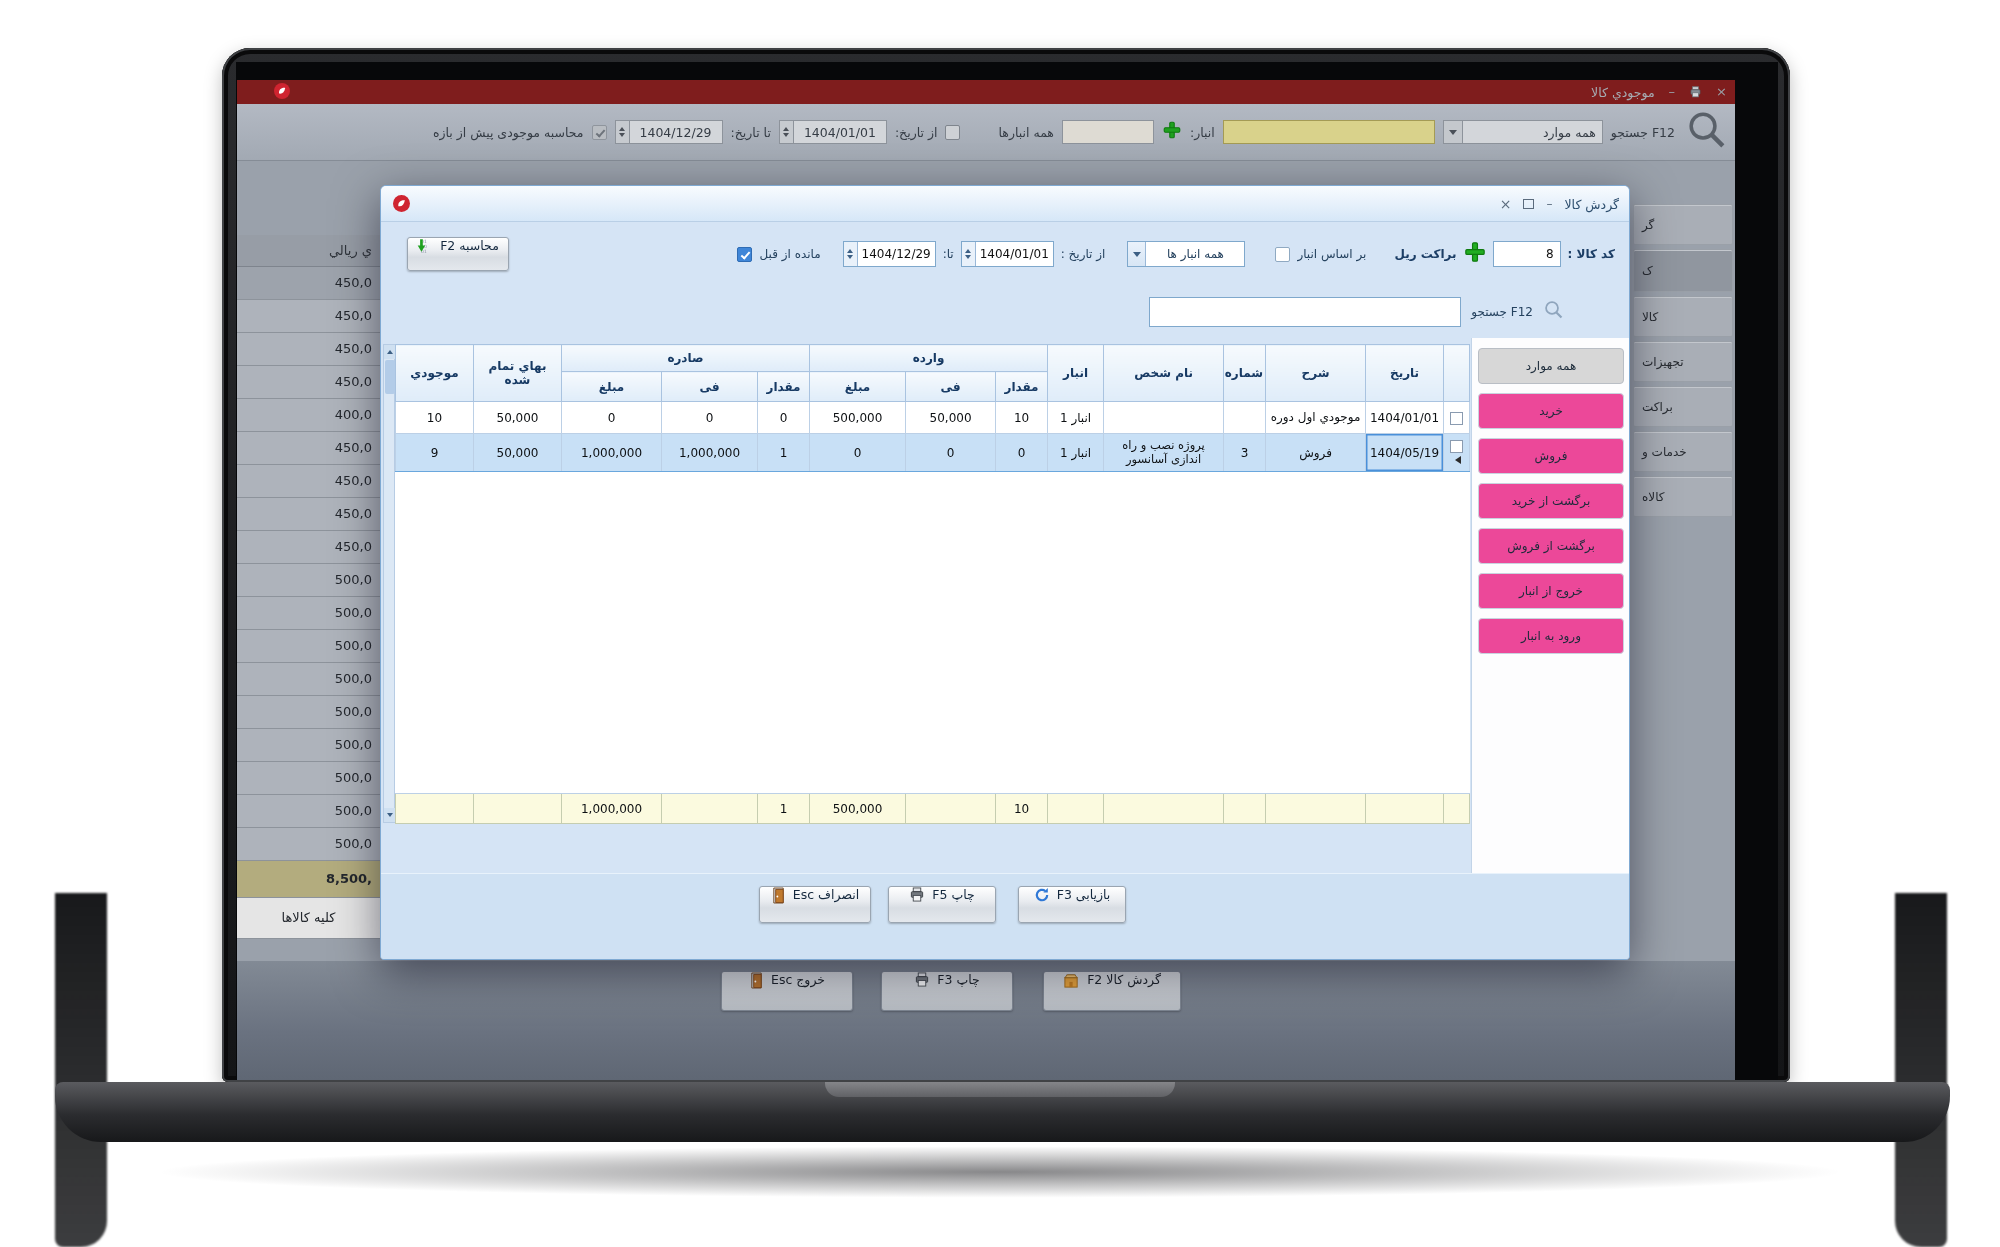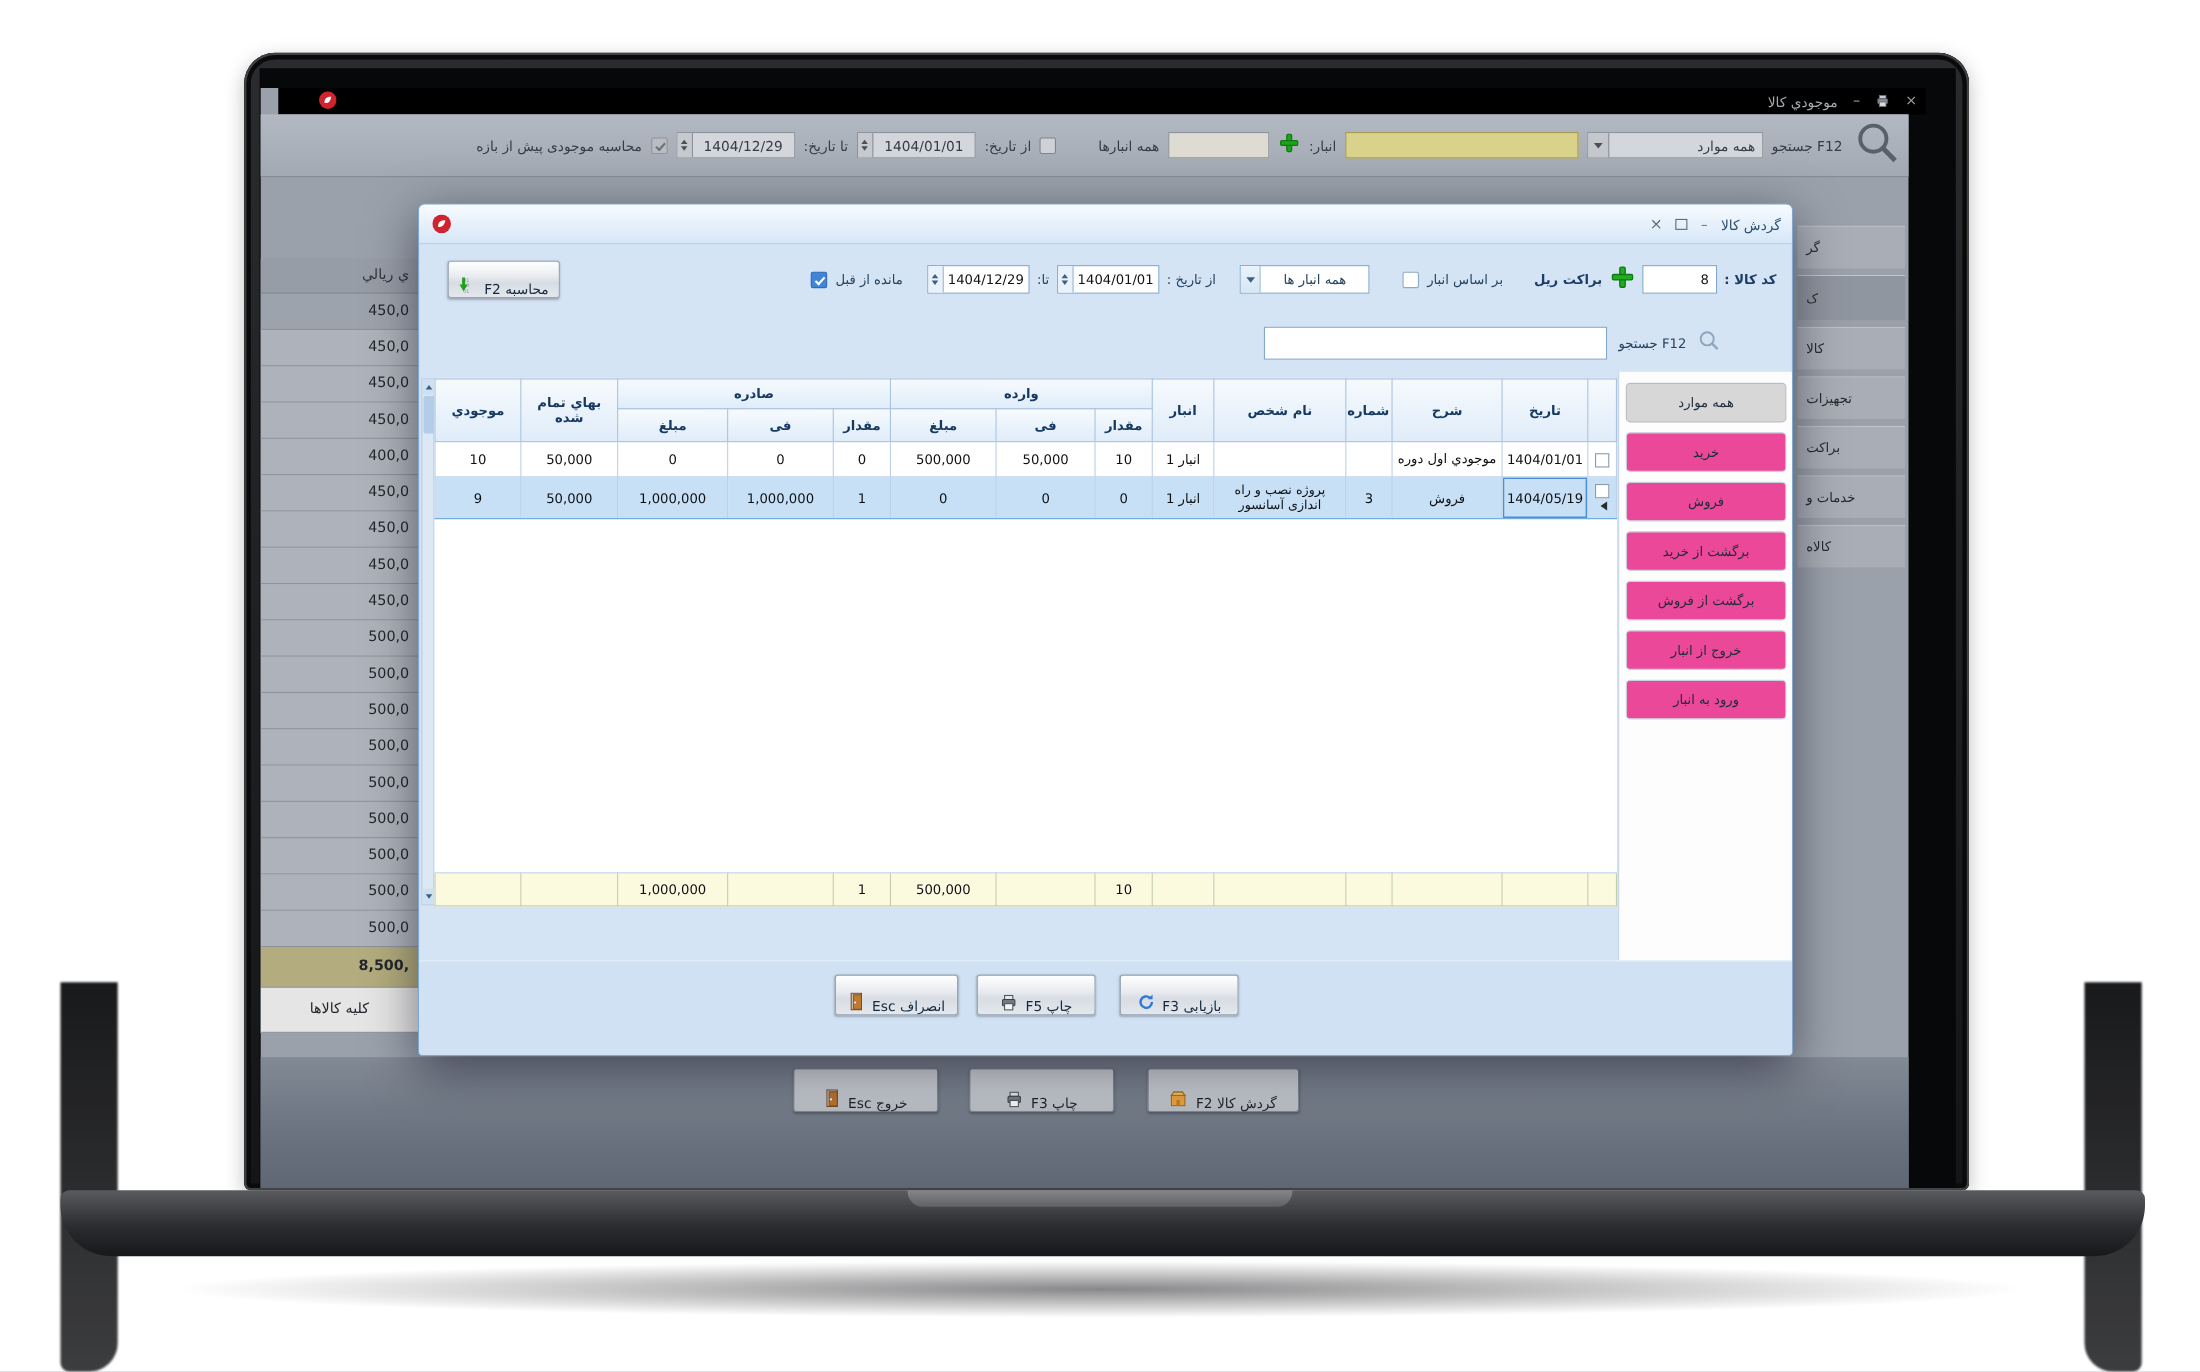--- a/index.html
+++ b/index.html
@@ -10,40 +10,40 @@
   .ltr{direction:ltr}
   
   #lid{left:222px;top:48px;width:1568px;height:1034px;background:linear-gradient(#2a2b2e,#141517);border-radius:28px 28px 6px 6px;box-shadow:inset 0 0 0 2px #404245,inset 0 0 0 6px #0a0a0b, 0 6px 18px rgba(0,0,0,.25)}
   #screen{left:236px;top:62px;width:1542px;height:1018px;background:#07080a;overflow:hidden}
   #base{left:55px;top:1082px;width:1895px;height:60px;background:linear-gradient(#5a5b5f,#2b2c2f 55%,#17181a);border-radius:8px 8px 46px 46px}
   #notch{left:825px;top:1082px;width:350px;height:15px;background:linear-gradient(#85868a,#606165);border-radius:0 0 14px 14px}
   #base-shadow{left:150px;top:1146px;width:1700px;height:52px;background:radial-gradient(ellipse at center,rgba(18,18,22,.5),rgba(18,18,22,0) 70%)}
   .edge-shadow{top:893px;width:52px;height:354px;background:linear-gradient(180deg,rgba(12,13,15,.95),rgba(12,13,15,.8));filter:blur(1px)}
   
   #app{left:237px;top:80px;width:1498px;height:1000px;background:#9aa1ab}
-  #app-titlebar{left:16px;top:0;width:1498px;height:24px;background:#000000}
+  #app-titlebar{left:0;top:0;width:1498px;height:24px;background:#7f1d1d}
   .tb-title{color:#a6acb3;font-size:12.5px}
   .winglyph{color:#9aa0a7;font-size:13px;line-height:12px}
   #main-toolbar{left:0;top:24px;width:1498px;height:57px;background:linear-gradient(#b3b9c3,#a2a9b3);border-bottom:1px solid #858c96;box-sizing:border-box}
   .mlbl{color:#353c45;font-size:12.5px;white-space:nowrap}
   .minp{background:#d3d6da;border:1px solid #8d939b;height:24px;box-sizing:border-box}
   .chk{width:15px;height:15px;border:1px solid #7f858d;background:#ced1d5;position:relative;box-sizing:border-box;border-radius:2px}
   .chk.dim{background:#b9bdc2;border-color:#8f959d}
   .chk.dim::after{content:"";position:absolute;left:3px;top:4px;width:7px;height:3px;border-left:2px solid #6d737b;border-bottom:2px solid #6d737b;transform:rotate(-48deg)}
   .tdn{width:0;height:0;border-left:4px solid transparent;border-right:4px solid transparent;border-top:5px solid #3c5f84}
   .tup{width:0;height:0;border-left:3px solid transparent;border-right:3px solid transparent;border-bottom:4px solid #3c5f84}
   .tdw{width:0;height:0;border-left:3px solid transparent;border-right:3px solid transparent;border-top:4px solid #3c5f84}
   .spinbox{display:flex;flex-direction:column;justify-content:center;gap:2px;width:14px;align-items:center;background:#e9f1fa;border-right:1px solid #9ab8d8;height:100%;box-sizing:border-box}
   .dimspin{background:#c6cacf;border-right:1px solid #8d939b}
   
   .lt-row{background:#aeb3bb;border-bottom:1px solid #8d939b;color:#23272d;font-size:13px;text-align:right;padding:0 8px;line-height:32px;box-sizing:border-box}
   
   .sb-item{background:#a9aeb6;border:1px solid #9aa0a8;box-shadow:inset 0 1px 0 #c3c7cd;border-radius:2px;color:#272b31;font-size:12px;display:flex;align-items:center;padding:0 8px;box-sizing:border-box}
   
-  .btn{display:flex;align-items:flex-end;justify-content:center;gap:7px;direction:rtl;background:linear-gradient(180deg,#ffffff,#e9ecf0 40%,#d8dde3 60%,#e4e8ed);border:1px solid #9aa5b1;border-radius:3px;box-shadow:0 1px 2px rgba(0,0,0,.25);font-size:12.5px;color:#14283e;box-sizing:border-box}
+  .btn{display:flex;align-items:flex-start;justify-content:center;gap:7px;direction:rtl;background:linear-gradient(180deg,#ffffff,#e9ecf0 40%,#d8dde3 60%,#e4e8ed);border:1px solid #9aa5b1;border-radius:3px;box-shadow:0 1px 2px rgba(0,0,0,.25);font-size:12.5px;color:#14283e;box-sizing:border-box}
   .btn.dimb{background:linear-gradient(180deg,#d6d9dd,#b6bbc2);border-color:#7d8591;color:#1d232b}
   
   #dialog{left:143px;top:105px;width:1250px;height:775px;background:#d5e4f5;border:1px solid #7fa9d2;border-radius:6px 6px 4px 4px;box-shadow:0 12px 45px rgba(0,0,20,.5);box-sizing:border-box;overflow:hidden}
   #dlg-titlebar{left:0;top:0;width:1248px;height:36px;background:linear-gradient(#f8fbfe,#d6e7f8);border-bottom:1px solid #b9cfe6;box-sizing:border-box}
   .dlg-title{color:#2d4e6e;font-size:12.5px}
   .dwg{color:#5a6b7d;font-size:12px;line-height:11px}
   .maxbox{width:9px;height:8px;border:1.5px solid #5a6b7d;display:inline-block}
   .dlbl{color:#1c3e66;font-size:12px;white-space:nowrap;font-weight:600}
   .dlbl2{color:#25425f;font-size:12px;white-space:nowrap}
   .winp{background:#fff;border:1px solid #7fa8cc;height:26px;box-sizing:border-box}

